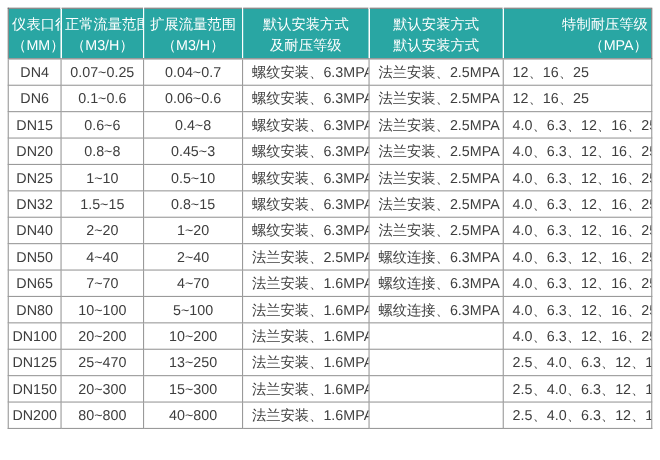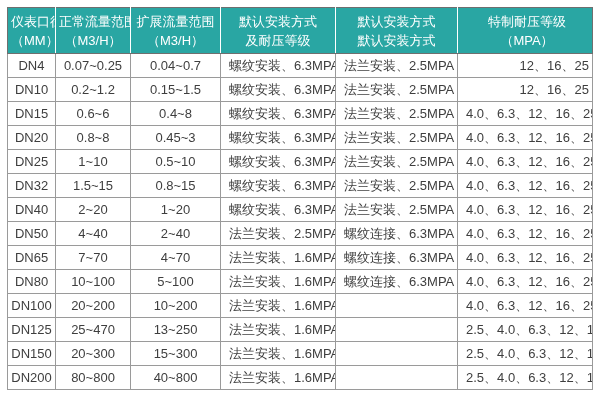--- a/index.html
+++ b/index.html
@@ -43,22 +43,22 @@
     font-size:13px;
     color:var(--body-text);
     height:23px;
     padding:0 3px;
     border:1px solid var(--grid);
     vertical-align:middle;
     white-space:nowrap;
     overflow:hidden;
   }
   .a-c{text-align:center}
-  .a-l{text-align:right;padding-left:8px}
-  th.h-l{text-align:center;padding-left:7px}
+  .a-l{text-align:left;padding-left:8px}
+  th.h-l{text-align:right;padding-left:7px}
 </style>
 </head>
 <body>
 
 <div class="table-wrap">
   <table>
     <colgroup>
       <col style="width:48px">
         <col style="width:75px">
         <col style="width:90px">
@@ -97,23 +97,23 @@
     <tbody>
         <tr>
           <td class="a-c">DN4</td>
           <td class="a-c">0.07~0.25</td>
           <td class="a-c">0.04~0.7</td>
           <td class="a-l">螺纹安装、6.3MPA</td>
           <td class="a-l">法兰安装、2.5MPA</td>
           <td class="a-l">12、16、25</td>
         </tr>
         <tr>
-          <td class="a-c">DN10</td>
-          <td class="a-c">0.2~1.2</td>
-          <td class="a-c">0.15~1.5</td>
+          <td class="a-c">DN6</td>
+          <td class="a-c">0.1~0.6</td>
+          <td class="a-c">0.06~0.6</td>
           <td class="a-l">螺纹安装、6.3MPA</td>
           <td class="a-l">法兰安装、2.5MPA</td>
           <td class="a-l">12、16、25</td>
         </tr>
         <tr>
           <td class="a-c">DN15</td>
           <td class="a-c">0.6~6</td>
           <td class="a-c">0.4~8</td>
           <td class="a-l">螺纹安装、6.3MPA</td>
           <td class="a-l">法兰安装、2.5MPA</td>

